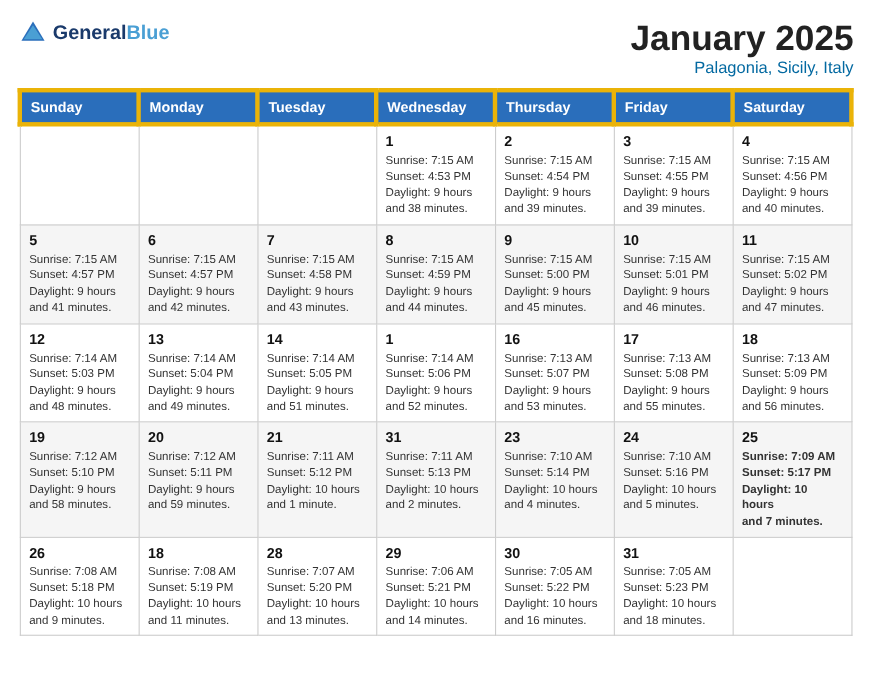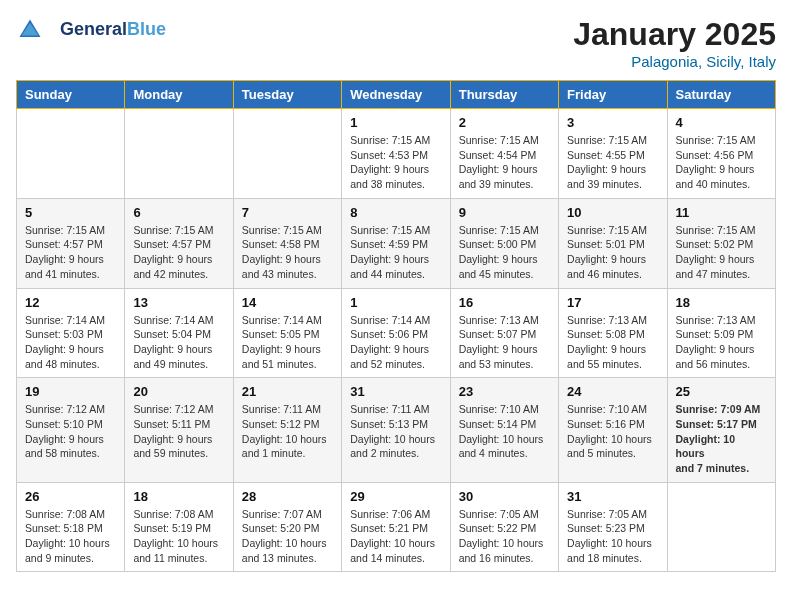--- a/index.html
+++ b/index.html
@@ -12,21 +12,21 @@
     }
     .header {
       display: flex;
       align-items: flex-start;
       justify-content: space-between;
       margin-bottom: 10px;
     }
     .logo {
       display: flex;
       align-items: center;
-      gap: 16px;
+      gap: 4px;
       justify-content: center;
     }
     .logo-text {
       font-size: 18px;
       font-weight: bold;
       color: #1a3a6b;
       line-height: 1.1;
     }
     .logo-text span {
       color: #4a9fd4;
@@ -51,21 +51,21 @@
       width: 100%;
       border-collapse: collapse;
       border: 1px solid #ccc;
     }
     .calendar th {
       background-color: #2a6ebb;
       color: #fff;
       text-align: left;
       padding: 6px 8px;
       font-size: 13px;
-      border: 1px solid #eab308;
+      border: 4px solid #eab308;
       margin-left: 44px;
     }
     .calendar td {
       vertical-align: top;
       padding: 6px 8px;
       border: 1px solid #ccc;
       width: calc(100% / 7);
       min-height: 90px;
       font-size: 11px;
       color: #333;

